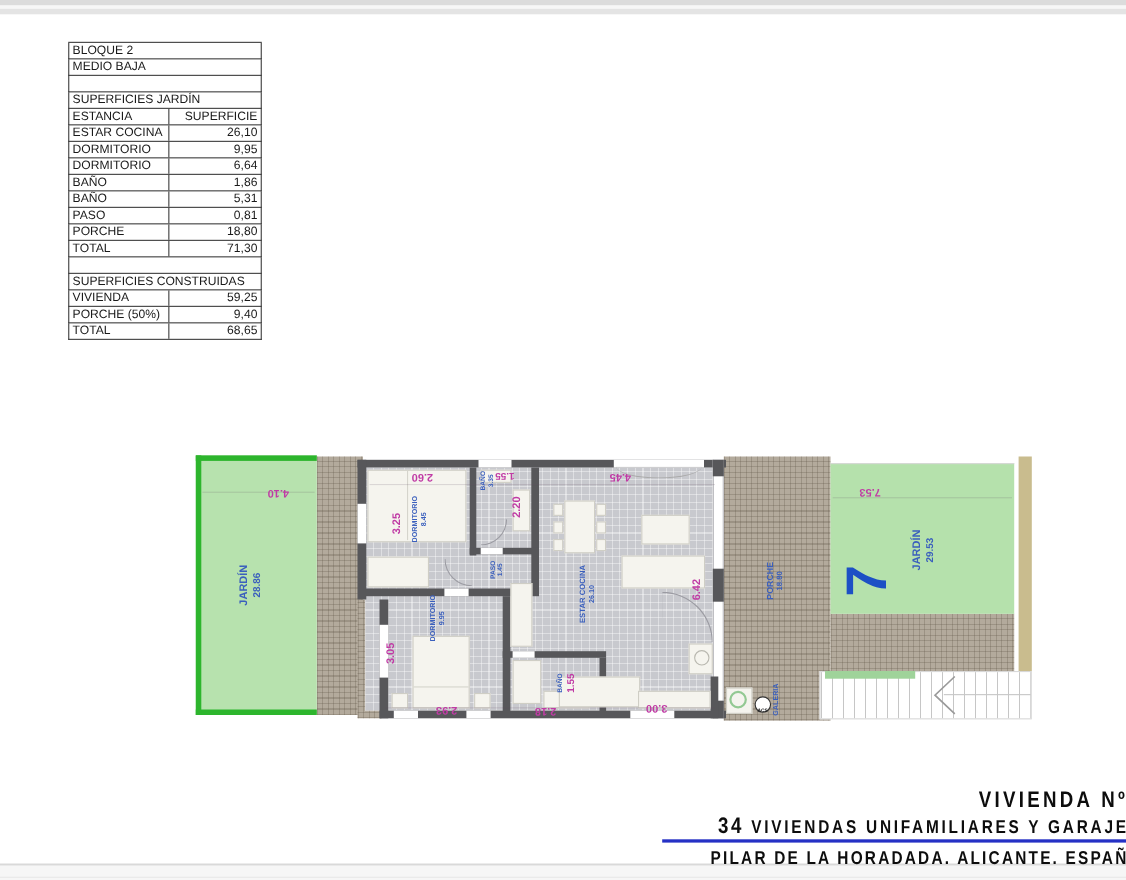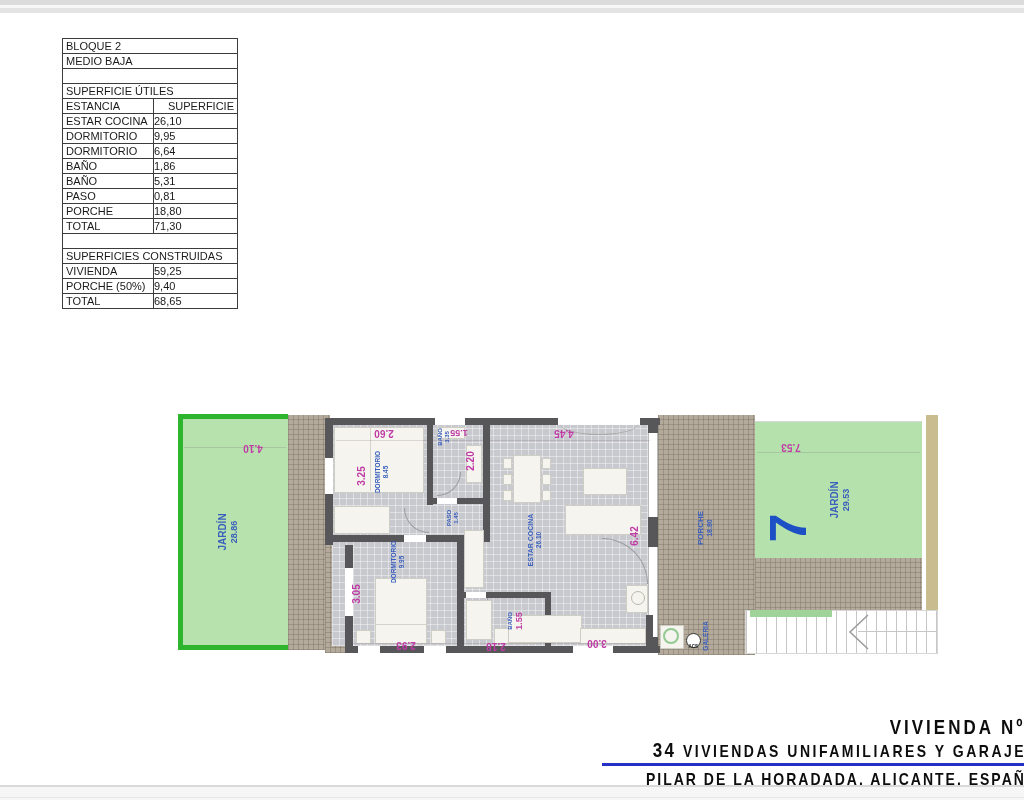--- a/index.html
+++ b/index.html
@@ -6,21 +6,21 @@
   .page{position:relative;width:1024px;height:800px;background:#ffffff;overflow:hidden;
         font-family:"Liberation Sans",sans-serif;}
   
   .band{position:absolute;left:0;width:100%;}
   
   .stable{position:absolute;left:62px;top:38px;width:176px;border-top:1px solid #3c3c3c;
           font-size:11px;color:#1a1a1a;}
   .trow{display:flex;height:14px;line-height:14px;border-left:1px solid #3c3c3c;
         border-right:1px solid #3c3c3c;border-bottom:1px solid #3c3c3c;}
   .trow .c1{flex:0 0 87px;padding-left:3px;border-right:1px solid #3c3c3c;overflow:hidden;white-space:nowrap;}
-  .trow .c2{flex:1;padding-right:3px;overflow:hidden;white-space:nowrap;}
+  .trow .c2{flex:1;text-align:right;padding-right:3px;overflow:hidden;white-space:nowrap;}
   .trow.span .c1{flex:1;border-right:none;}
   .trow.hdr .c2{text-align:right;padding-left:3px;}
   
   .hatch{position:absolute;background-color:#b3aa9c;
     background-image:repeating-linear-gradient(0deg,rgba(95,85,70,.28) 0 1px,transparent 1px 5px),
                      repeating-linear-gradient(90deg,rgba(95,85,70,.28) 0 1px,transparent 1px 5px);}
   .floor{position:absolute;background-color:#c8c9ce;
     background-image:repeating-linear-gradient(0deg,rgba(255,255,255,.4) 0 1px,transparent 1px 7px),
                      repeating-linear-gradient(90deg,rgba(255,255,255,.4) 0 1px,transparent 1px 7px);}
   .wall{position:absolute;background:#57575a;}
@@ -58,21 +58,21 @@
     <div class="trow span">
         <div class="c1">BLOQUE 2</div>
       </div>
     <div class="trow span">
         <div class="c1">MEDIO BAJA</div>
       </div>
     <div class="trow span">
         <div class="c1"></div>
       </div>
     <div class="trow span">
-        <div class="c1">SUPERFICIE ÚTILES</div>
+        <div class="c1">SUPERFICIES JARDÍN</div>
       </div>
     <div class="trow hdr">
         <div class="c1">ESTANCIA</div>
         <div class="c2">SUPERFICIE</div>
       </div>
     <div class="trow">
         <div class="c1">ESTAR COCINA</div>
         <div class="c2">26,10</div>
       </div>
     <div class="trow">

